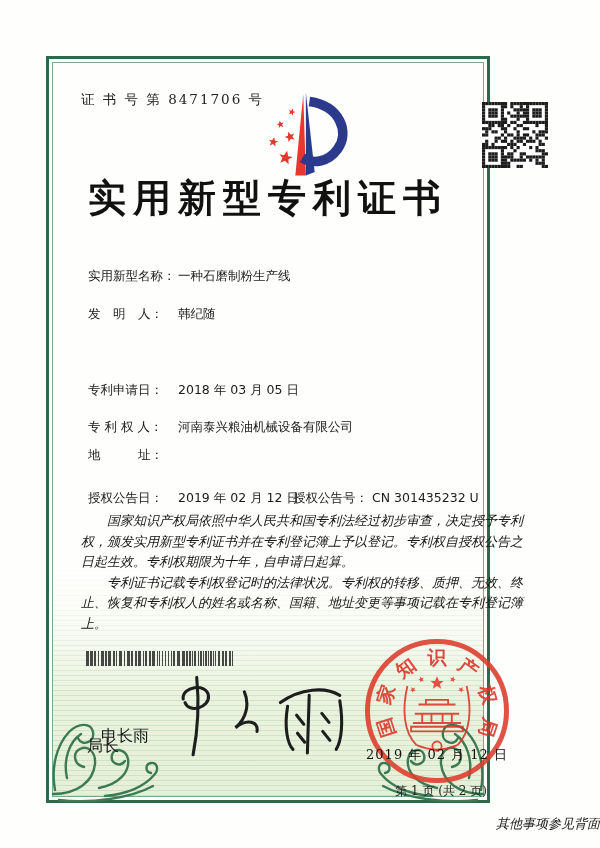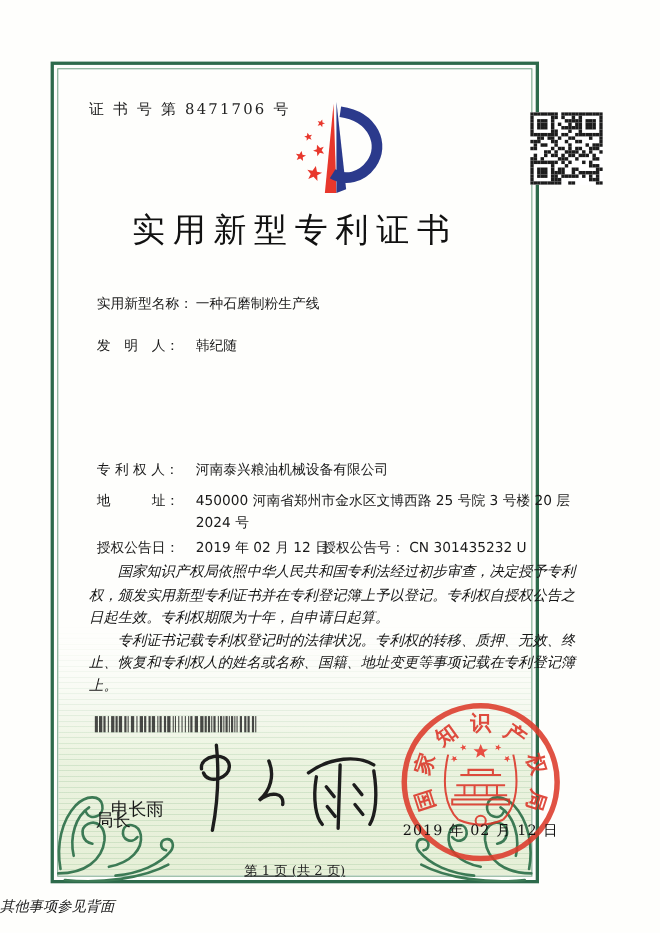--- a/index.html
+++ b/index.html
@@ -20,23 +20,23 @@
 
   .ornament{position:absolute;bottom:-2px;pointer-events:none;}
   .ornament.left{left:-2px;}
   .ornament.right{right:-2px;transform:scaleX(-1);}
 
   .cert-no{position:absolute;left:32px;top:32px;font-family:"DejaVu Serif","Liberation Serif",serif;font-size:13.5px;letter-spacing:2px;color:#222;}
 
   .logo{position:absolute;left:210px;top:32px;width:92px;height:88px;}
   .qr{position:absolute;left:433px;top:43px;width:66px;height:66px;background:#fff;}
 
-  .title{position:absolute;left:0;right:0;top:130px;text-align:center;
-    font-family:"DejaVu Serif","Liberation Serif",serif;font-weight:400;
-    font-size:30px;letter-spacing:7px;color:#111;}
+  .title{position:absolute;left:0;right:0;top:114px;text-align:center;
+    font-family:"DejaVu Serif","Liberation Serif",serif;font-weight:700;
+    font-size:38px;letter-spacing:7px;color:#111;}
 
   
   .field{position:absolute;left:39px;width:445px;display:flex;font-size:12.5px;line-height:20px;}
   .field .lab{flex:none;width:90px;font-weight:500;color:#1a1a1a;white-space:nowrap;}
   .field .val{color:#1a1a1a;}
   .field .val.wrapping{width:372px;line-height:20px;}
   .pair2{position:absolute;left:244px;display:flex;font-size:12.5px;line-height:20px;}
   .pair2 .lab{flex:none;font-weight:500;margin-right:4px;white-space:nowrap;}
 
   .paras{position:absolute;left:32px;top:452px;width:452px;
@@ -50,24 +50,24 @@
   .signer-name{position:absolute;left:52px;top:667px;font-size:16px;font-weight:400;color:#161616;}
   .signature{position:absolute;left:118px;top:612px;width:180px;height:92px;}
 
   .seal{position:absolute;left:316px;top:580px;width:144px;height:144px;opacity:.88;}
   .seal-ring{position:absolute;left:0;top:0;width:144px;height:144px;border:5px solid #dd3b2b;border-radius:50%;box-sizing:border-box;}
   .seal-ch{position:absolute;left:50%;top:50%;font-size:19px;font-weight:700;color:#dc3427;font-family:"DejaVu Serif","Liberation Serif",serif;}
   .emblem{position:absolute;left:50%;top:50%;transform:translate(-50%,-50%);}
   .seal-date{position:absolute;left:308px;top:687px;width:160px;text-align:center;
     font-family:"DejaVu Serif","Liberation Serif",serif;font-size:13px;letter-spacing:1px;color:#111;z-index:5;}
 
-  .page-no{position:absolute;left:0;right:0;top:724px;text-align:center;
-    font-family:"DejaVu Serif","Liberation Serif",serif;font-size:12px;color:#222;text-decoration:underline;}
-
-  .back-note{position:absolute;left:0;right:0;top:815px;text-align:left;
+  .page-no{position:absolute;left:0;right:0;top:724px;text-align:right;
+    font-family:"DejaVu Serif","Liberation Serif",serif;font-size:12px;color:#222;}
+
+  .back-note{position:absolute;left:0;right:0;top:815px;text-align:right;
     font-family:Liberation Serif, serif;font-style:italic;font-size:13px;color:#1a1a1a;}
 </style>
 </head>
 <body>
 
 <div class="page">
   <div class="frame">
     <div class="frame-inner"></div>
     <div class="guilloche"></div>
 
@@ -353,27 +353,30 @@
     <div class="title">实用新型专利证书</div>
 
     <div class="field" style="top:207px">
       <span class="lab">实用新型名称：</span>
       <span class="val">一种石磨制粉生产线</span>
     </div>
     <div class="field" style="top:245px">
       <span class="lab">发　明　人：</span>
       <span class="val">韩纪随</span>
     </div>
+    <div class="field" style="top:321px">
+      <span class="lab">专利申请日：</span>
+      <span class="val">2018 年 03 月 05 日</span>
+    </div>
     <div class="field" style="top:358px">
       <span class="lab">专 利 权 人：</span>
       <span class="val">河南泰兴粮油机械设备有限公司</span>
     </div>
     <div class="field" style="top:386px">
       <span class="lab">地　　　址：</span>
-      <span class="val wrapping">450000 河南省郑州市金水区文博西路 25 号院 3 号楼 20 层 2024 号</span>
     </div>
     <div class="field" style="top:429px">
       <span class="lab">授权公告日：</span>
       <span class="val">2019 年 02 月 12 日</span>
     </div>
     <div class="pair2" style="top:429px">
       <span class="lab">授权公告号：</span>
       <span class="val">CN 301435232 U</span>
     </div>
 

